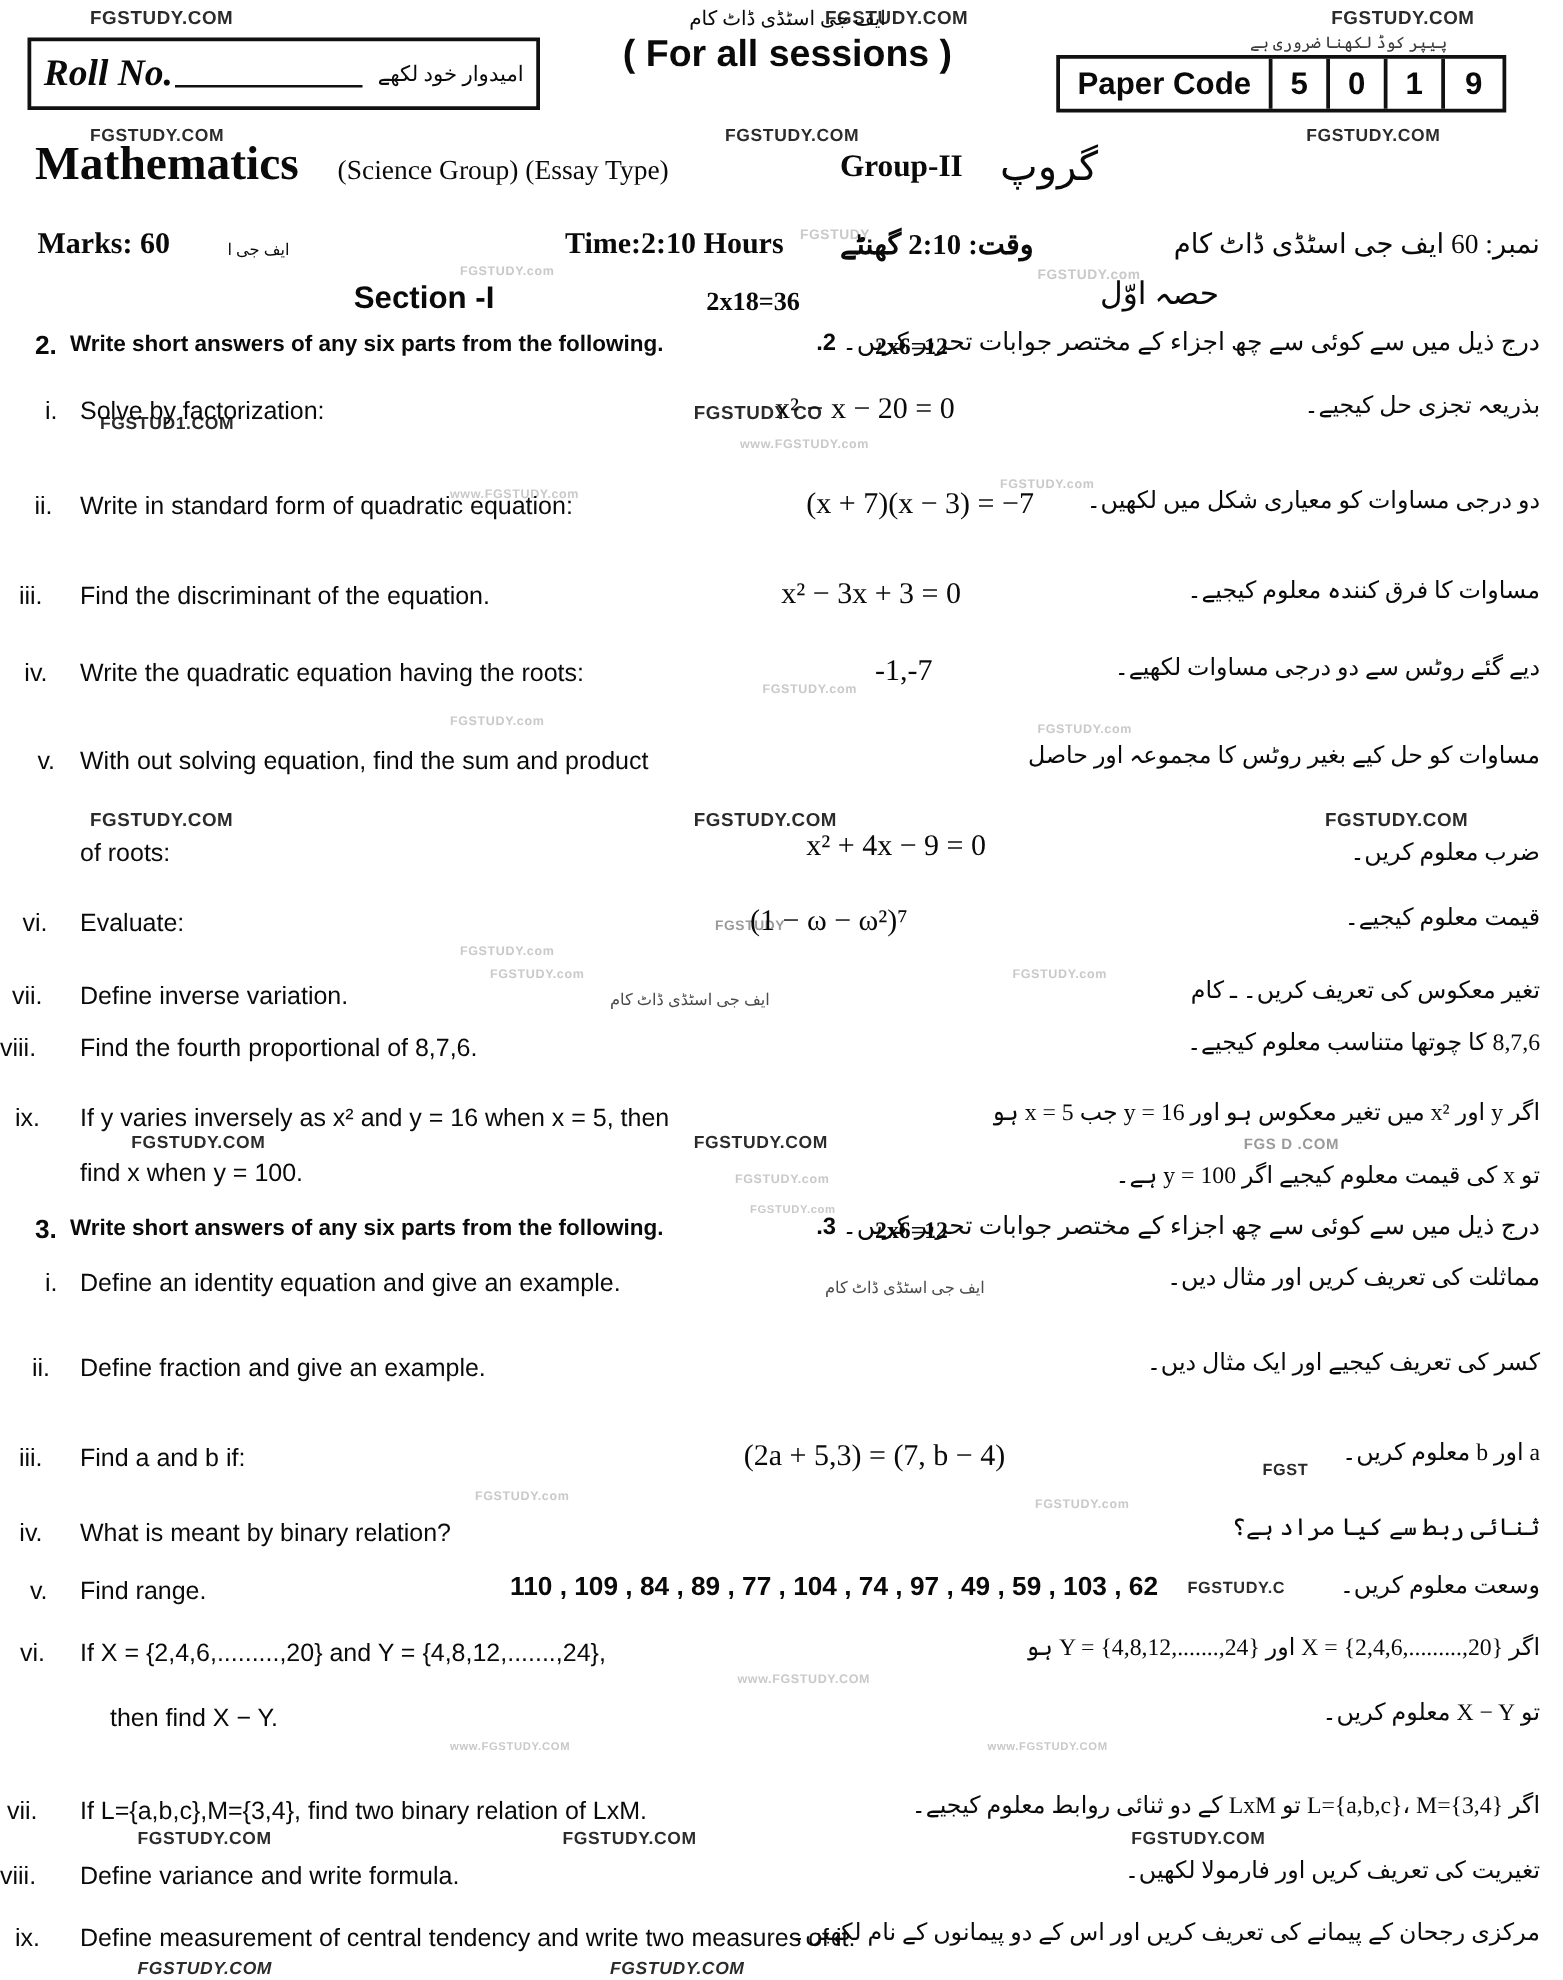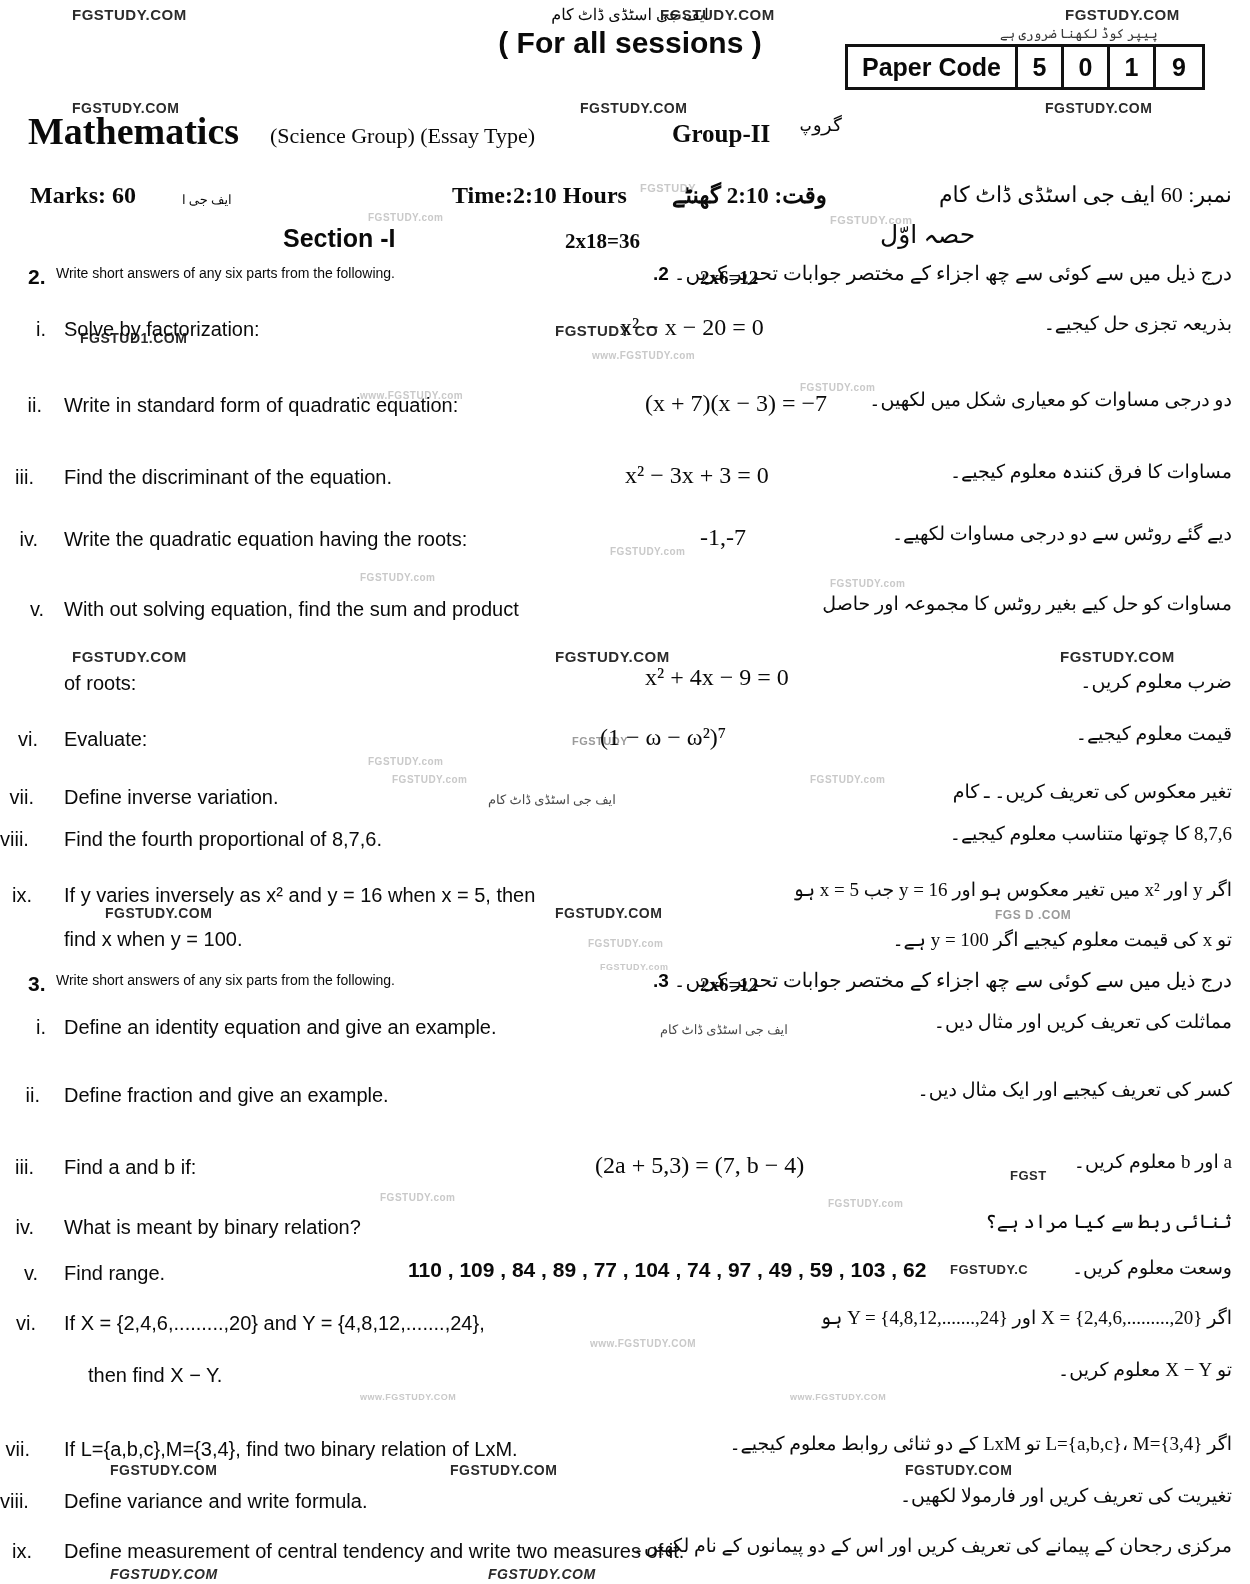--- a/index.html
+++ b/index.html
@@ -129,22 +129,22 @@
     white-space: nowrap;
   }
   .titlerow .grp2 {
     position: absolute; left: 672px; top: 8px;
     font-family: "Liberation Serif", serif;
     font-size: 25px; font-weight: bold;
     white-space: nowrap;
   }
   .titlerow .grp2-urdu {
     position: absolute; left: 800px; top: 2px;
-    font-size: 18px; direction: rtl;
-    font-family: Liberation Mono, monospace;
+    font-size: 32px; direction: rtl;
+    font-family: Liberation Sans, sans-serif;
   }
   .titlerow .urdu-title {
     position: absolute; right: 20px; top: 0;
     font-size: 32px; direction: rtl;
     font-family: "Liberation Serif", serif;
     white-space: nowrap;
   }
 
   
   .marksrow {
@@ -201,21 +201,21 @@
   }
 
   
   .qhead { position: absolute; left: 0; width: 1250px; z-index: 3; }
   .qhead .num {
     position: absolute; left: 28px; top: 0;
     font-size: 21px; font-weight: bold;
   }
   .qhead .txt {
     position: absolute; left: 56px; top: 0;
-    font-size: 14px; font-weight: normal;
+    font-size: 18px; font-weight: bold;
     white-space: nowrap;
   }
   .qhead .mk {
     position: absolute; left: 700px; top: 2px;
     font-family: "Liberation Serif", serif;
     font-size: 19px; font-weight: bold;
   }
   .qhead .urdu {
     position: absolute; right: 18px; top: -4px;
     font-size: 20px; direction: rtl;
@@ -305,20 +305,25 @@
       <div class="wm light" style="left: 590px; top: 1338px; font-size: 10px;">www.FGSTUDY.COM</div>
       <div class="wm light" style="left: 360px; top: 1392px; font-size: 9px;">www.FGSTUDY.COM</div>
       <div class="wm light" style="left: 790px; top: 1392px; font-size: 9px;">www.FGSTUDY.COM</div>
       <div class="wm dark" style="left: 110px; top: 1462px; font-size: 14px;">FGSTUDY.COM</div>
       <div class="wm dark" style="left: 450px; top: 1462px; font-size: 14px;">FGSTUDY.COM</div>
       <div class="wm dark" style="left: 905px; top: 1462px; font-size: 14px;">FGSTUDY.COM</div>
       <div class="wm dark ital" style="left: 110px; top: 1566px; font-size: 14px;">FGSTUDY.COM</div>
       <div class="wm dark ital" style="left: 488px; top: 1566px; font-size: 14px;">FGSTUDY.COM</div>
     </div>
 
+  <div class="rollbox">
+    <span class="rl">Roll No.</span>
+    <span class="rule"></span>
+    <span class="urd">امیدوار خود لکھے</span>
+  </div>
 
   <div class="centerhead">
     <div class="urdu-sub">ایف جی اسٹڈی ڈاٹ کام</div>
     <div class="sessions">( For all sessions )</div>
   </div>
 
   <div class="codebox-urdu">پیپر کوڈ لکھنا ضروری ہے</div>
   <div class="codebox">
     <div class="lbl">Paper Code</div>
     <div class="dg">5</div>

